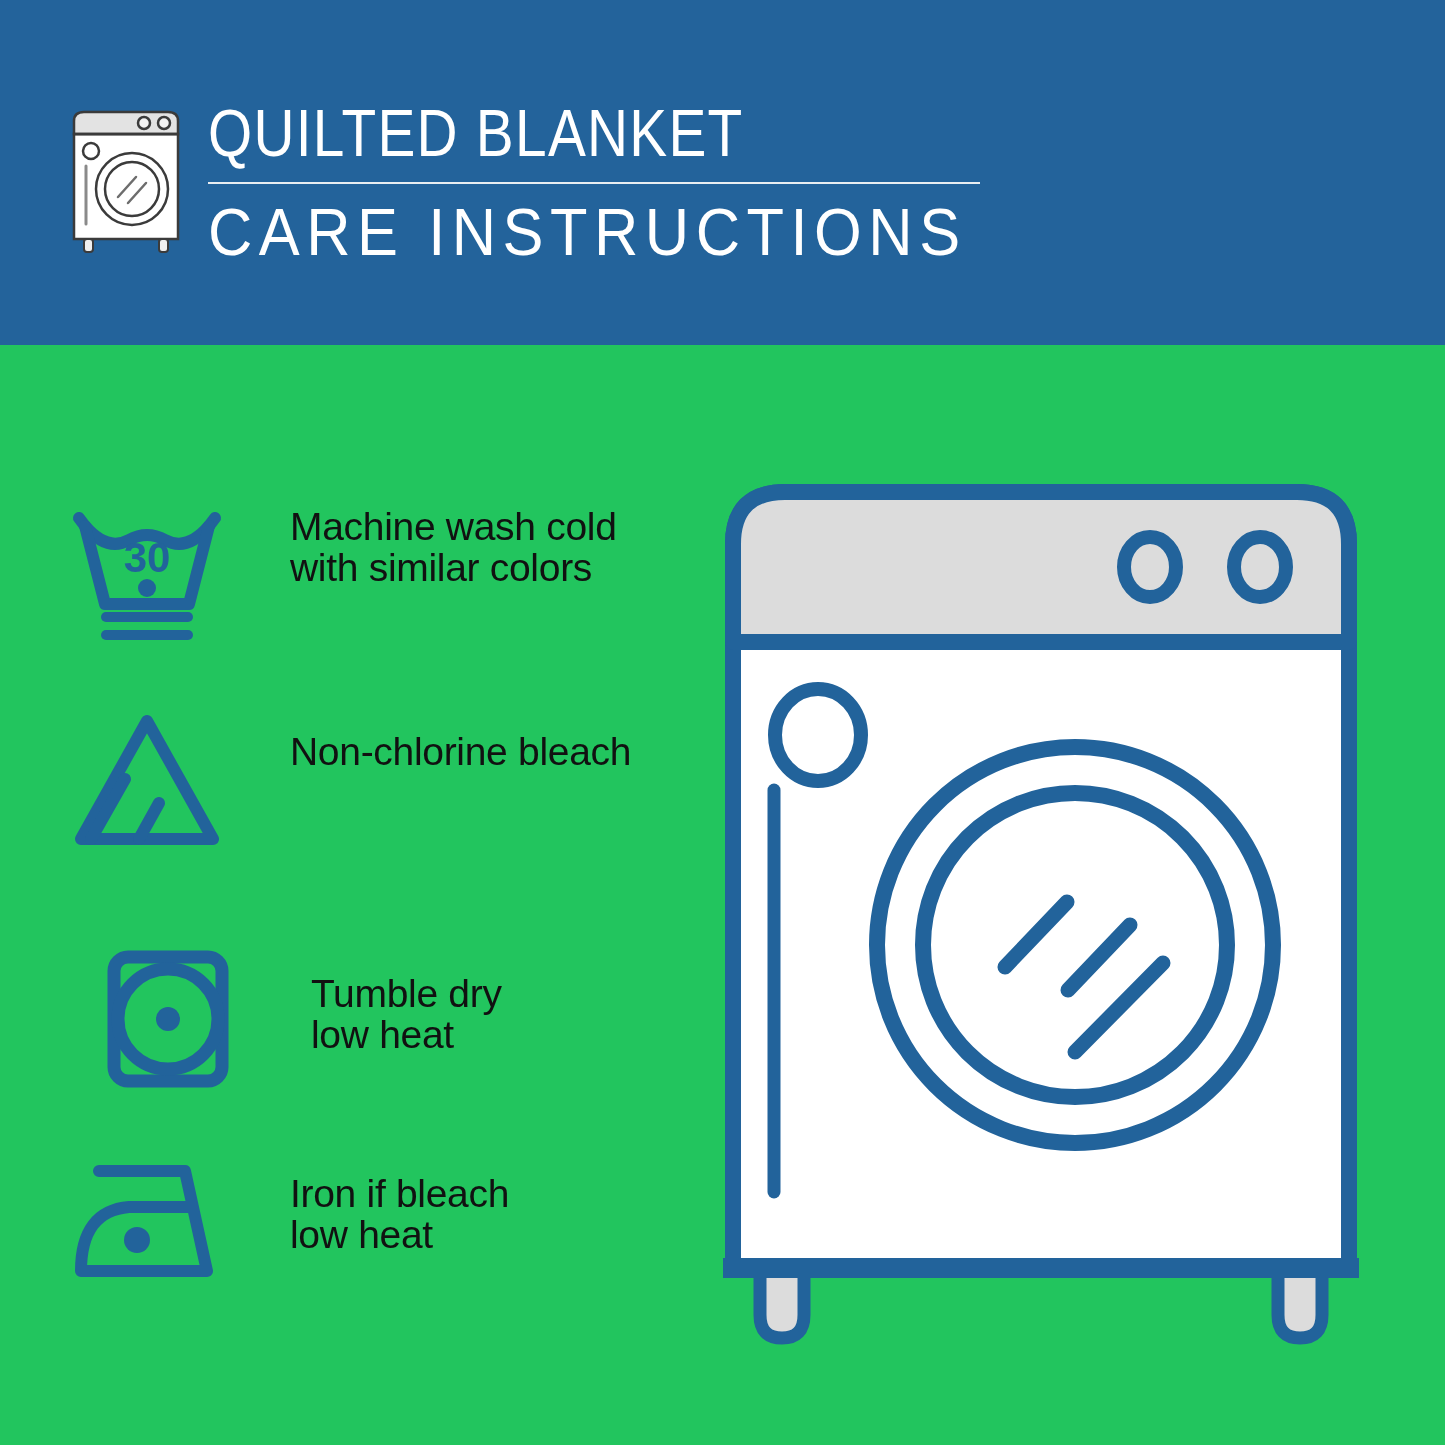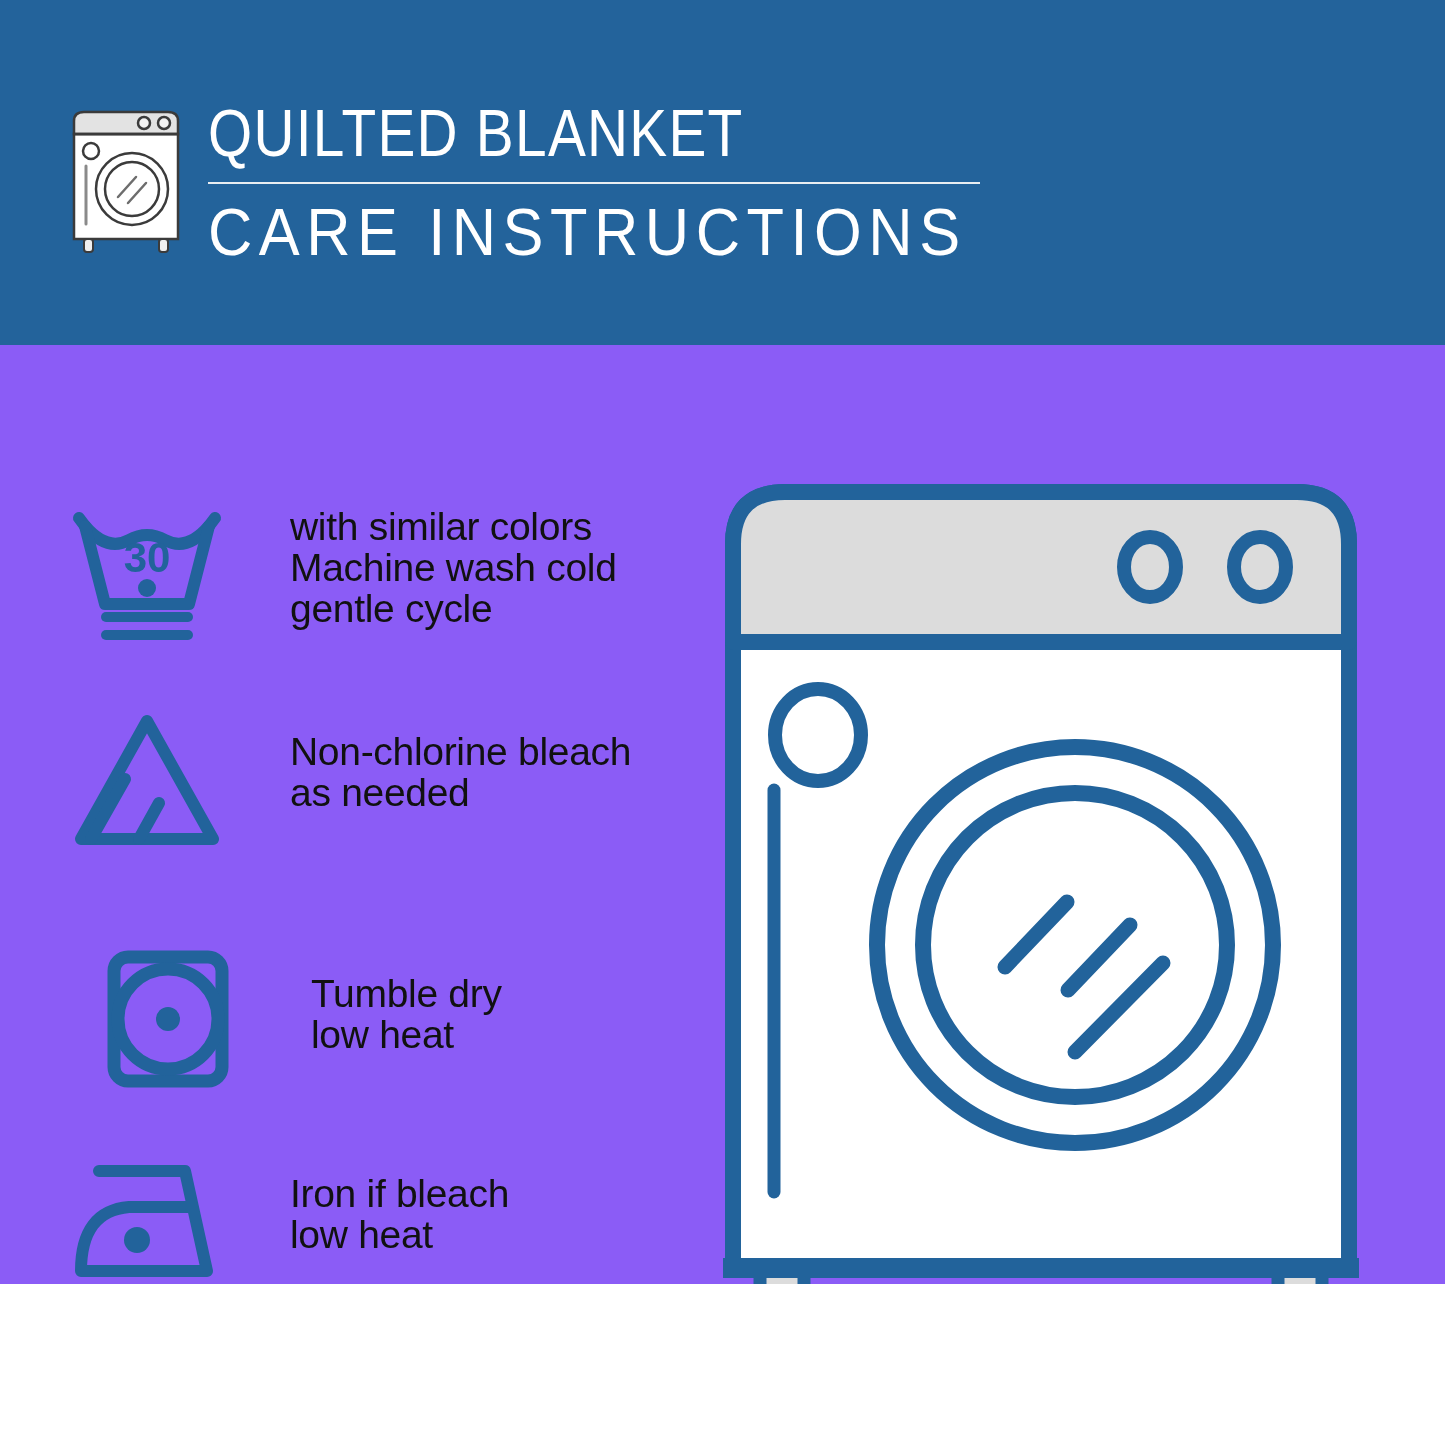--- a/index.html
+++ b/index.html
@@ -10,22 +10,22 @@
   body {
     width: 1445px;
     height: 1445px;
     font-family: "Liberation Sans", sans-serif;
     overflow: hidden;
     position: relative;
   }
   .page {
     position: relative;
     width: 1445px;
-    height: 1284px;
-    background: #8b5cf6;
+    height: 1445px;
+    background: #22c55e;
     overflow: hidden;
   }
 
   
   .header {
     position: absolute;
     left: 0;
     top: 0;
     width: 1445px;
     height: 345px;
@@ -175,39 +175,37 @@
             <path d="M12 18 L18 26 Q40 52 62 40 Q80 30 98 40 Q120 52 142 26 L148 18"></path>
             <path d="M18 26 L38 104 L122 104 L142 26"></path>
           </g>
           <text x="80" y="72" font-family="Liberation Sans, sans-serif" font-size="42" font-weight="700" fill="#22639b" text-anchor="middle">30</text>
           <circle cx="80" cy="88" r="9" fill="#22639b"></circle>
           <rect x="34" y="112" width="92" height="10" rx="5" fill="#22639b"></rect>
           <rect x="34" y="130" width="92" height="10" rx="5" fill="#22639b"></rect>
         </svg>
       </div>
       <div class="instr-text">
+        <div>Machine wash cold</div>
         <div>with similar colors</div>
-        <div>Machine wash cold</div>
-        <div>gentle cycle</div>
       </div>
     </div>
 
     <div class="instr-row r1">
       <div class="instr-icon">
         <svg width="160" height="150" viewBox="0 0 160 150" xmlns="http://www.w3.org/2000/svg">
           <g fill="none" stroke="#22639b" stroke-width="12" stroke-linecap="round" stroke-linejoin="round">
             <path d="M80 16 L146 134 L14 134 Z"></path>
             <line x1="58" y1="74" x2="24" y2="134"></line>
             <line x1="92" y1="98" x2="72" y2="134"></line>
           </g>
         </svg>
       </div>
       <div class="instr-text">
         <div>Non-chlorine bleach</div>
-        <div>as needed</div>
       </div>
     </div>
 
     <div class="instr-row r2">
       <div class="instr-icon">
         <svg width="160" height="150" viewBox="0 0 160 150" xmlns="http://www.w3.org/2000/svg">
           <rect x="26" y="12" width="108" height="124" rx="14" ry="14" fill="none" stroke="#22639b" stroke-width="13"></rect>
           <circle cx="80" cy="74" r="50" fill="none" stroke="#22639b" stroke-width="13"></circle>
           <circle cx="80" cy="74" r="12" fill="#22639b"></circle>
         </svg>

